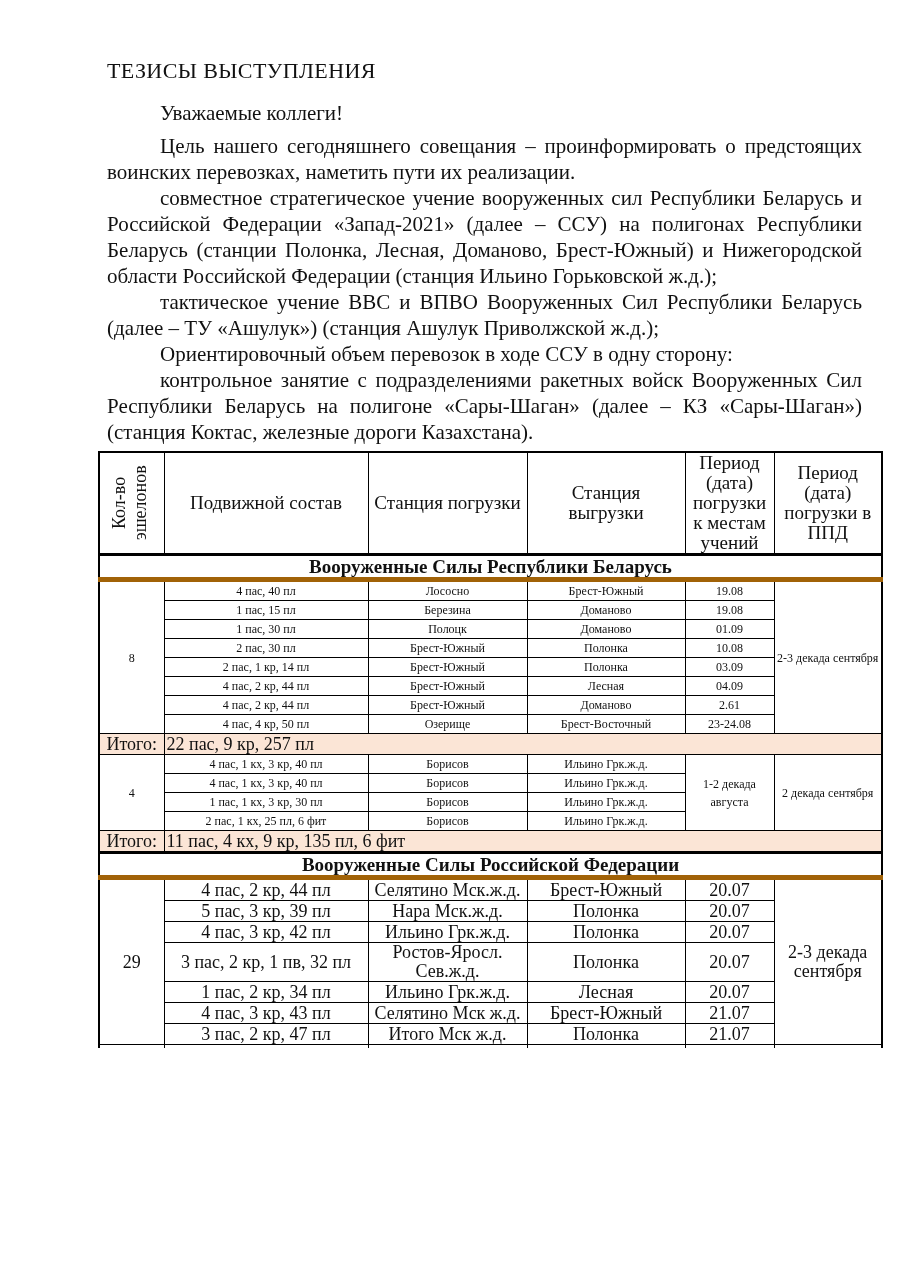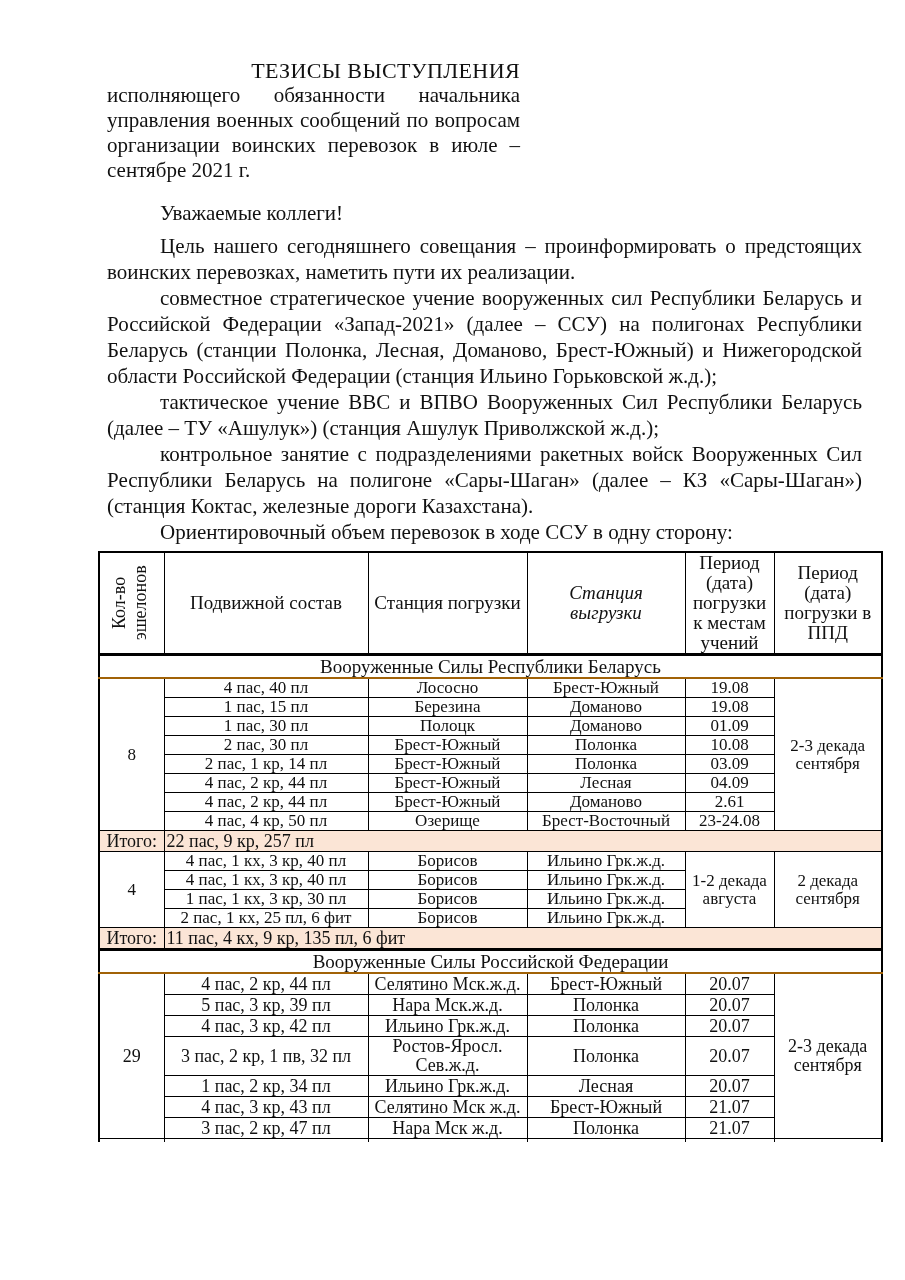--- a/index.html
+++ b/index.html
@@ -8,21 +8,21 @@
     width:905px;height:1280px;
     background:#ffffff;
     overflow:hidden;
     font-family:"Liberation Serif","DejaVu Serif",serif;
     color:#111;
   }
   .doc{position:absolute;left:107px;top:58px;width:755px;}
   
   .title-block{width:413px;}
   .title-block h1{
-    margin:0;font-size:22px;font-weight:normal;line-height:25px;letter-spacing:.4px;text-align:right;
+    margin:0;font-size:22px;font-weight:normal;line-height:25px;letter-spacing:.4px;
   }
   .title-block .subtitle{
     margin:0;font-size:21px;line-height:25px;text-align:justify;
   }
   
   .salutation{
     margin:17px 0 7px 0;font-size:21px;line-height:26px;text-indent:53px;
   }
   .body-paragraphs p{
     margin:0;font-size:21px;line-height:26px;text-align:justify;text-indent:53px;
@@ -38,54 +38,53 @@
     overflow:hidden;
   }
   table.mil th{
     font-weight:normal;font-size:19px;line-height:20px;height:100px;
   }
   .vert{
     writing-mode:vertical-rl;transform:rotate(180deg);
     margin:0 auto;height:92px;width:46px;
     font-size:18px;line-height:21px;white-space:normal;
   }
-  .th-narrow{max-width:96px;margin:16px auto;font-style:italic;}
+  .th-narrow{max-width:96px;margin:16px auto;}
   tr.section td{
-    font-weight:normal;font-size:19px;height:21px;line-height:21px;
-    border-top:3px solid #000;border-bottom:2px solid #a16207;
-  }
-  tr.s0g0 td,tr.s0g1 td{height:18px;font-size:17px;line-height:18px;}
+    font-weight:bold;font-size:19px;height:21px;line-height:21px;
+    border-top:3px solid #000;border-bottom:5px solid #a16207;
+  }
+  tr.s0g0 td,tr.s0g1 td{height:18px;font-size:12px;line-height:18px;}
   tr.s1g0 td{height:20px;font-size:18px;line-height:19px;}
   td.cell-ech{font-size:19px;}
   td.cell-merged{font-size:18px;line-height:21px;}
   tr.total td{
     background:#fbe5d6;height:20px;font-size:18px;line-height:20px;
   }
   tr.total td.total-value{text-align:left;}
   tr.stub td{height:3px;border-bottom:none;padding:0;}
 </style>
 </head>
 <body>
 
 <div class="page">
   <div class="doc">
 
     <div class="title-block">
       <h1>ТЕЗИСЫ ВЫСТУПЛЕНИЯ</h1>
-      <p class="subtitle">исполняющего обязанности начальника управления военных сообщений по вопросам организации воинских перевозок в июле – сентябре 2021 г.</p>
     </div>
 
     <p class="salutation">Уважаемые коллеги!</p>
 
     <div class="body-paragraphs">
         <p>Цель нашего сегодняшнего совещания – проинформировать о предстоящих воинских перевозках, наметить пути их реализации.</p>
         <p>совместное стратегическое учение вооруженных сил Республики Беларусь и Российской Федерации «Запад-2021» (далее – ССУ) на полигонах Республики Беларусь (станции Полонка, Лесная, Доманово, Брест-Южный) и Нижегородской области Российской Федерации (станция Ильино Горьковской ж.д.);</p>
         <p>тактическое учение ВВС и ВПВО Вооруженных Сил Республики Беларусь (далее – ТУ «Ашулук») (станция Ашулук Приволжской ж.д.);</p>
+        <p>Ориентировочный объем перевозок в ходе ССУ в одну сторону:</p>
         <p>контрольное занятие с подразделениями ракетных войск Вооруженных Сил Республики Беларусь на полигоне «Сары-Шаган» (далее – КЗ «Сары-Шаган») (станция Коктас, железные дороги Казахстана).</p>
-        <p>Ориентировочный объем перевозок в ходе ССУ в одну сторону:</p>
       </div>
 
     <div class="tbl-wrap">
       <table class="mil">
         <colgroup>
           <col style="width:65px">
             <col style="width:204px">
             <col style="width:159px">
           <col style="width:158px">
             <col style="width:89px">
@@ -226,21 +225,21 @@
               <td>20.07</td>
             </tr>
             <tr class="s1g0">
               <td>4 пас, 3 кр, 43 пл</td>
               <td>Селятино Мск ж.д.</td>
               <td>Брест-Южный</td>
               <td>21.07</td>
             </tr>
             <tr class="s1g0">
               <td>3 пас, 2 кр, 47 пл</td>
-              <td>Нара Мск ж.д.</td>
+              <td>Итого Мск ж.д.</td>
               <td>Полонка</td>
               <td>21.07</td>
             </tr>
             <tr class="stub">
               <td></td>
               <td></td>
               <td></td>
               <td></td>
               <td></td>
               <td></td>

